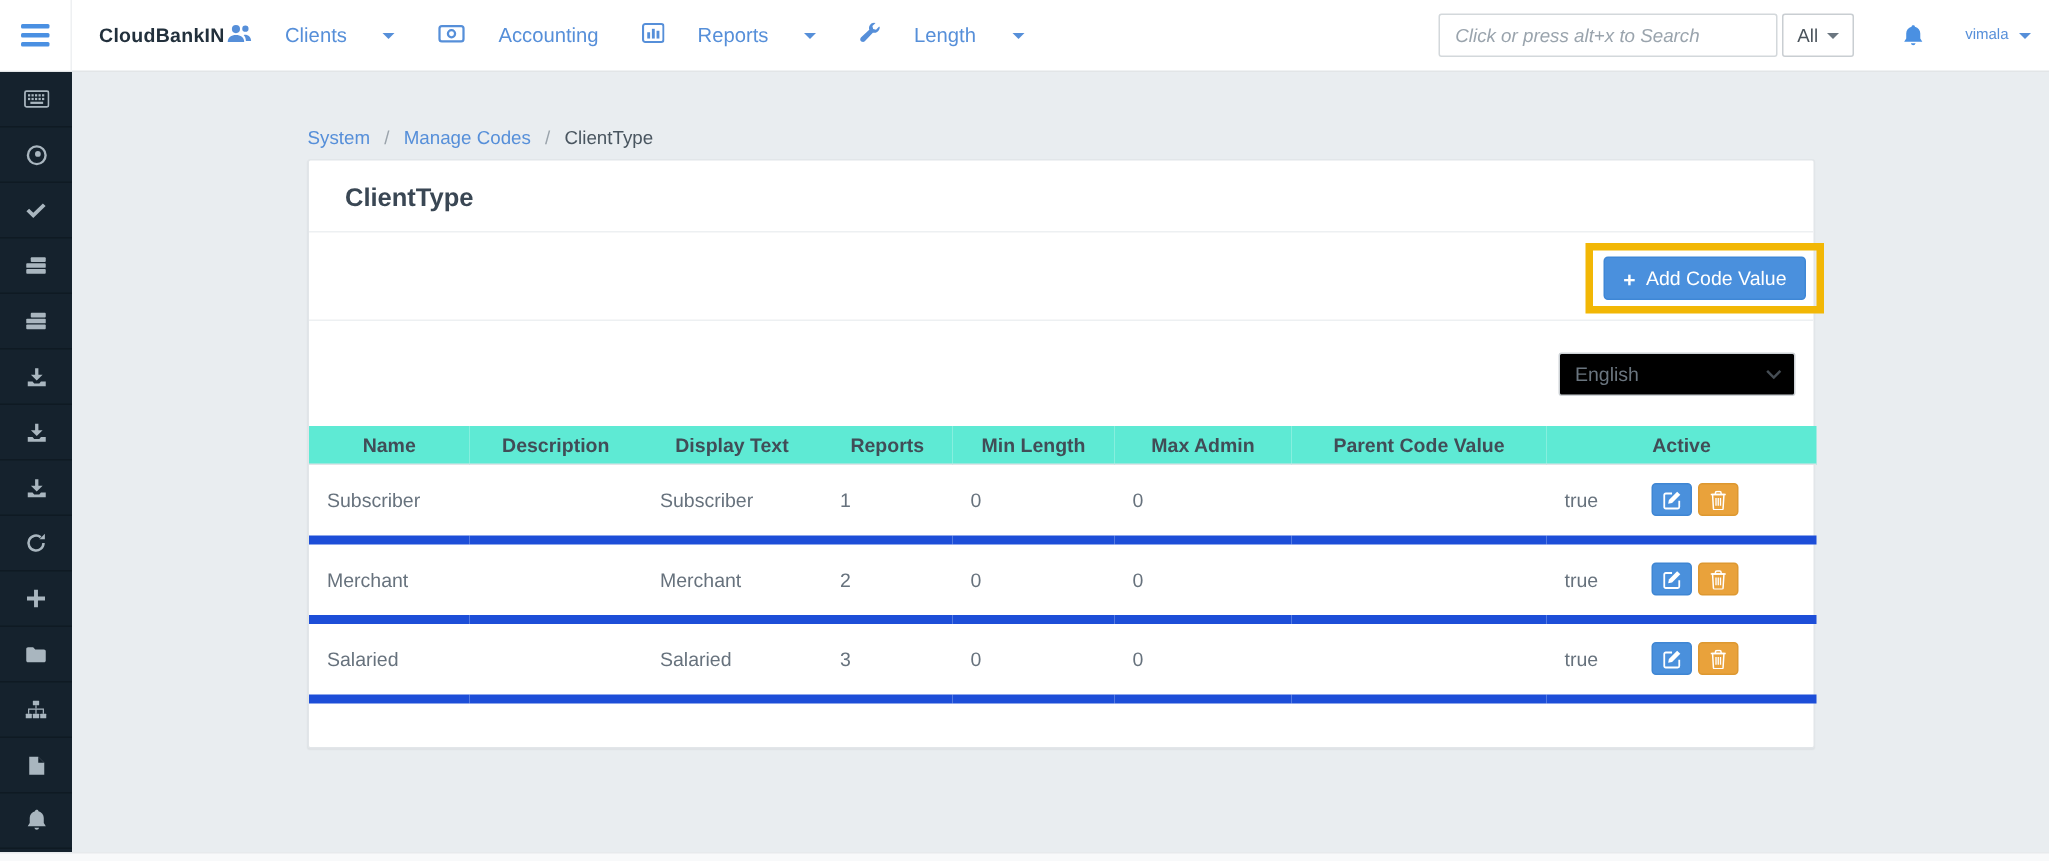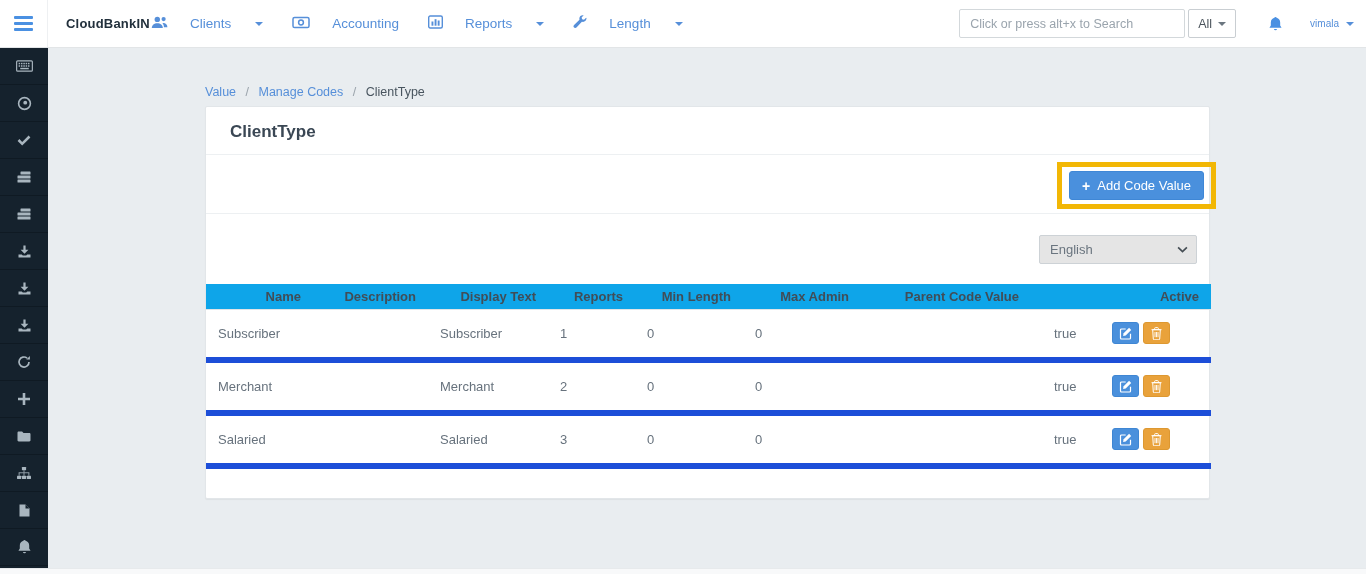--- a/index.html
+++ b/index.html
@@ -40,21 +40,21 @@
     width: 0; height: 0; border-left: 4px solid transparent; border-right: 4px solid transparent;
     border-top: 4px solid #568fd9; margin-left: 2px;
   }
   .nav-right {
     position: absolute; right: 12px; top: 0; height: 47px;
     display: flex; align-items: center;
   }
   .search-input {
     width: 226px; height: 29px; border: 1px solid #d3d8db; border-radius: 2px;
     padding: 0 10px; font-size: 12.5px; color: #4a555e; outline: none;
-    font-family: "Liberation Sans", sans-serif; background: #fff;
+    font-family: "Liberation Sans", sans-serif; background: #fff; font-style: italic;
   }
   .search-input::placeholder { color: #9aa4ad; }
   .scope-btn {
     height: 29px; margin-left: 3px; padding: 0 9px; background: #fff;
     border: 1px solid #c9ced2; border-radius: 2px; display: flex; align-items: center; gap: 6px;
     font-size: 12.5px; color: #4b545c; cursor: pointer;
   }
   .scope-btn .caret { border-top-color: #6b7680; margin-left: 0; }
   .nav-bell { margin: 0 27px 0 32px; color: #4a90e2; cursor: pointer; display:flex; }
   .user-menu {
@@ -95,37 +95,37 @@
   .add-btn {
     height: 29px; background: #4a90dd; border: 1px solid #3f87d6; border-radius: 3px;
     color: #fff; font-size: 13px; padding: 0 12px; display: flex; align-items: center; gap: 7px;
     cursor: pointer; font-family: "Liberation Sans", sans-serif; white-space: nowrap;
   }
   .add-btn .plus { font-weight: bold; font-size: 14px; line-height: 1; }
 
   .filter-row { position: relative; height: 70px; }
   .select-wrap { position: absolute; right: 12px; top: 21px; width: 158px; height: 29px; }
   .lang-select {
-    width: 100%; height: 100%; border: 1px solid #cdd2d6; border-radius: 2px; background: #e5e5e5;
+    width: 100%; height: 100%; border: 1px solid #cdd2d6; border-radius: 2px; background: #000000;
     color: #6a757f; font-size: 13px; padding: 0 24px 0 10px; appearance: none; -webkit-appearance: none;
     font-family: "Liberation Sans", sans-serif; cursor: pointer; outline: none;
   }
   .select-chevron { position: absolute; right: 9px; top: 11px; pointer-events: none; display: flex; }
 
   table.codes { width: 100%; border-collapse: collapse; table-layout: fixed; }
   table.codes th {
-    background: #0ea5e9; text-align: right; font-size: 13px; font-weight: 700; color: #414d57;
+    background: #5eead4; text-align: center; font-size: 13px; font-weight: 700; color: #414d57;
     padding: 5px 12px; border-bottom: 1px solid #e0e4e7;
   }
   table.codes td {
     font-size: 13px; color: #67727d; padding: 12px 12px 13px; border-bottom: 6px solid #1d4ed8;
     overflow: hidden; white-space: nowrap;
   }
   .active-cell { display: flex; align-items: center; }
-  .active-cell .active-val { width: 58px; margin-left: 11px; }
+  .active-cell .active-val { width: 58px; }
   .row-actions { display: flex; gap: 4px; }
   .icon-btn {
     width: 27px; height: 22px; border-radius: 3px; display: flex; align-items: center; justify-content: center;
     cursor: pointer; border: 1px solid transparent;
   }
   .icon-btn.edit { background: #4a90dc; border-color: #3f86d3; }
   .icon-btn.del { background: #e9a23b; border-color: #dd9831; }
 
   .table-footer-pad { height: 29px; }
 
@@ -300,21 +300,21 @@
         <path d="M5.1 11.3a1.45 1.45 0 0 0 2.8 0z"></path>
       </svg>
     </div>
   <div class="side-cell"></div>
 </div>
 
 <div class="main">
   <div class="container">
 
     <div class="breadcrumb">
-      <span class="crumb-link">Value</span>
+      <span class="crumb-link">System</span>
       <span class="sep">/</span>
       <span class="crumb-link">Manage Codes</span>
       <span class="sep">/</span>
       <span class="crumb-current">ClientType</span>
     </div>
 
     <div class="card">
       <div class="card-head">
         <div class="page-title">ClientType</div>
       </div>

